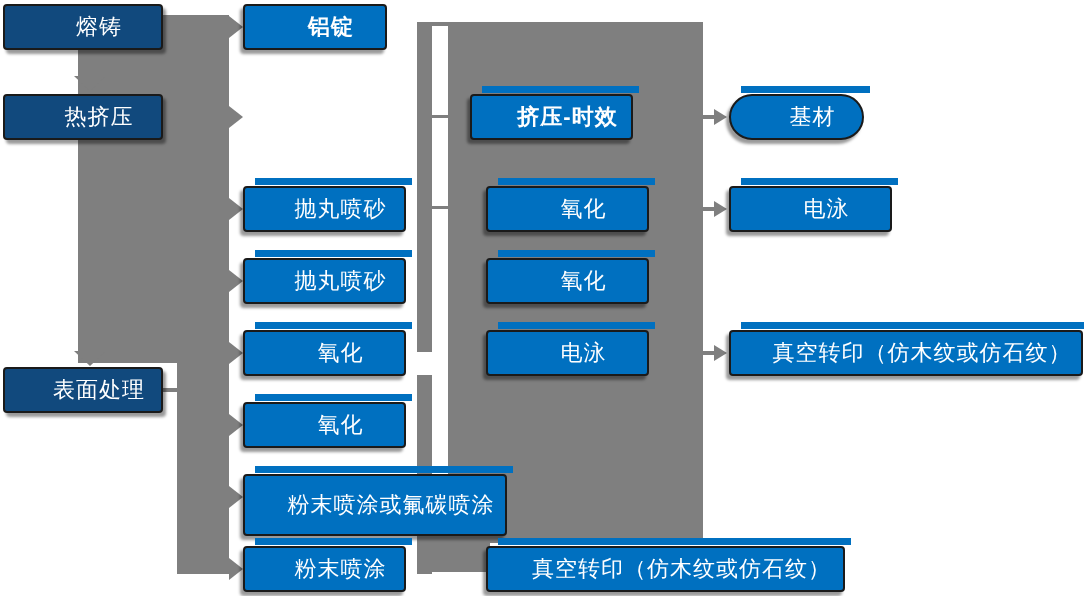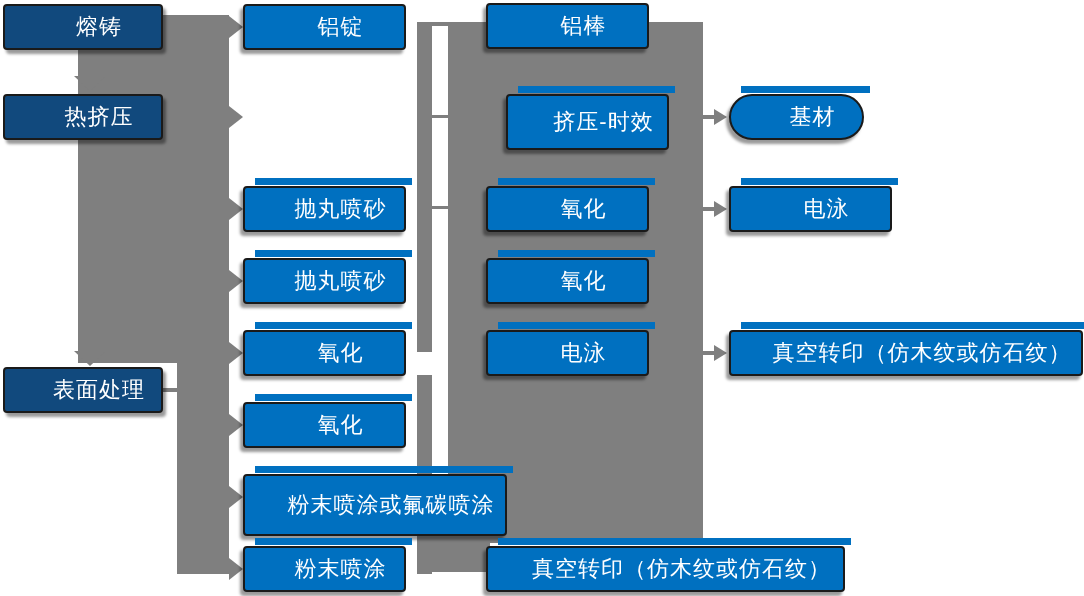--- a/index.html
+++ b/index.html
@@ -53,29 +53,28 @@
     <div class="tri right-lg" style="left: 229px; top: 486px;"></div>
     <div class="tri right-lg" style="left: 229px; top: 558px;"></div>
     <div class="tri right-sm" style="left: 714px; top: 109px;"></div>
     <div class="tri right-sm" style="left: 714px; top: 201px;"></div>
     <div class="tri right-sm" style="left: 714px; top: 345px;"></div>
     <div class="tri down" style="left: 74px; top: 76px;"></div>
     <div class="tri down" style="left: 74px; top: 351px;"></div>
     <div class="box dark" style="left: 3px; top: 4px; width: 160px; height: 46px;">熔铸</div>
     <div class="box dark" style="left: 3px; top: 94px; width: 160px; height: 46px; text-align: right;">热挤压</div>
     <div class="box dark" style="left: 3px; top: 367px; width: 160px; height: 46px;">表面处理</div>
-    <div class="box light" style="left: 243px; top: 4px; width: 163px; height: 46px;">铝锭</div>
+    <div class="box light" style="left: 243px; top: 4px; width: 144px; height: 46px; font-weight: bold;">铝锭</div>
     <div class="box light strip" style="left: 243px; top: 186px; width: 163px; height: 46px;">抛丸喷砂</div>
     <div class="box light strip" style="left: 243px; top: 258px; width: 163px; height: 46px;">抛丸喷砂</div>
     <div class="box light strip" style="left: 243px; top: 330px; width: 163px; height: 46px;">氧化</div>
     <div class="box light strip" style="left: 243px; top: 402px; width: 163px; height: 46px;">氧化</div>
     <div class="box light strip" style="left: 243px; top: 474px; width: 264px; height: 62px;">粉末喷涂或氟碳喷涂</div>
     <div class="box light strip" style="left: 243px; top: 546px; width: 163px; height: 46px; text-align: center;">粉末喷涂</div>
-    <div class="box light" style="left: 486px; top: 3px; width: 163px; height: 46px;">铝棒</div>
-    <div class="box light strip" style="left: 506px; top: 94px; width: 163px; height: 56px;">挤压-时效</div>
+    <div class="box light strip" style="left: 470px; top: 94px; width: 163px; height: 46px; font-weight: bold;">挤压-时效</div>
     <div class="box light strip" style="left: 486px; top: 186px; width: 163px; height: 46px;">氧化</div>
     <div class="box light strip" style="left: 486px; top: 258px; width: 163px; height: 46px;">氧化</div>
     <div class="box light strip" style="left: 486px; top: 330px; width: 163px; height: 46px;">电泳</div>
     <div class="box light strip" style="left: 486px; top: 546px; width: 359px; height: 46px;">真空转印（仿木纹或仿石纹）</div>
     <div class="box light strip" style="left: 729px; top: 94px; width: 135px; height: 46px; border-radius: 23px;">基材</div>
     <div class="box light strip" style="left: 729px; top: 186px; width: 163px; height: 46px;">电泳</div>
     <div class="box light strip" style="left: 729px; top: 330px; width: 354px; height: 46px;">真空转印（仿木纹或仿石纹）</div>
   </div>
 
 </body></html>

